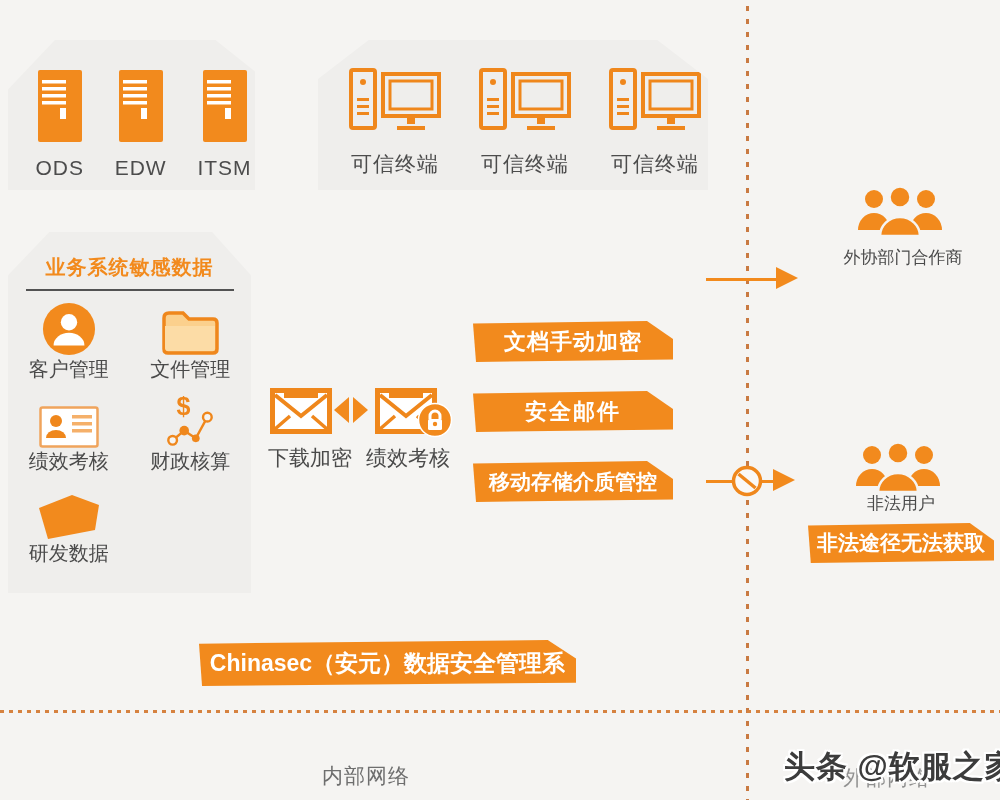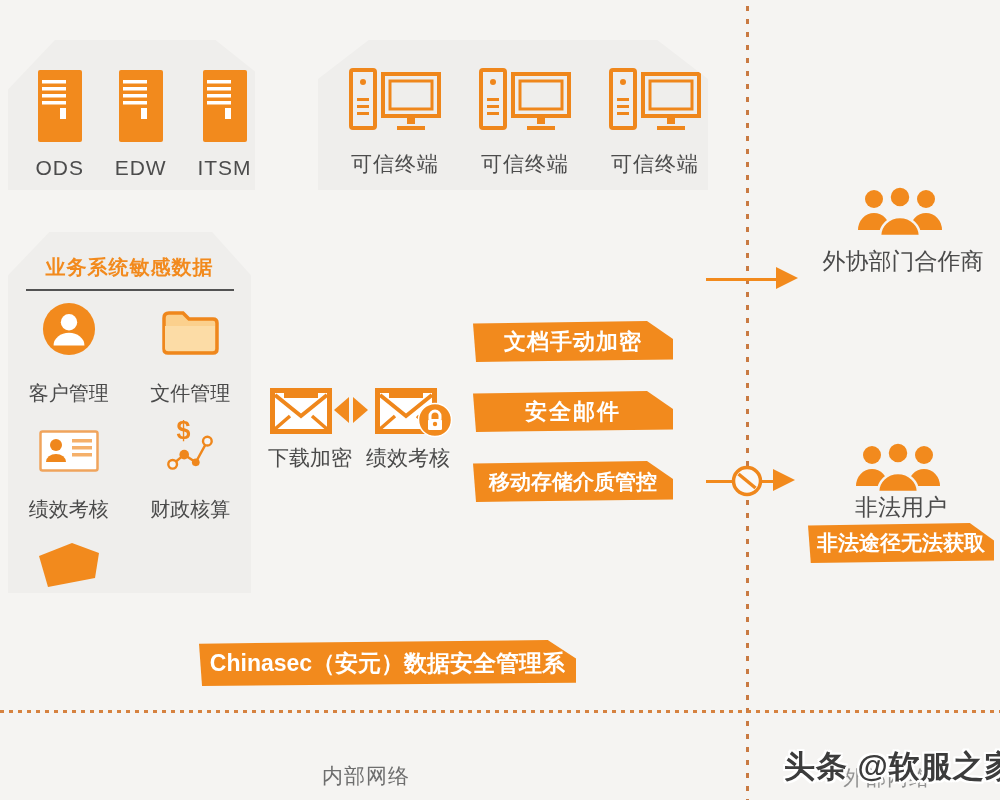--- a/index.html
+++ b/index.html
@@ -25,21 +25,21 @@
 
   .panel.data{left:8px;top:232px;width:243px;height:361px;
     clip-path:polygon(17% 0,84% 0,100% 12%,100% 100%,0 100%,0 12%);}
   .data-title{position:absolute;left:0;top:22px;width:100%;text-align:center;
     color:#f28a1d;font-weight:bold;font-size:20px;letter-spacing:1px;}
   .data-divider{position:absolute;left:18px;top:57px;width:208px;height:2px;background:#525252;}
   .data-grid{position:absolute;left:0;top:70px;width:100%;
     display:grid;grid-template-columns:1fr 1fr;row-gap:11px;}
   .cell{display:flex;flex-direction:column;align-items:center;}
   .cell .ic{height:54px;display:flex;align-items:flex-end;justify-content:center;}
-  .cell .lbl{margin-top:24px;font-size:20px;color:#4a4a4a;}
+  .cell .lbl{margin-top:0;font-size:20px;color:#4a4a4a;}
 
   
   .transfer{position:absolute;left:262px;top:386px;width:200px;height:88px;z-index:2;}
   .transfer .env1{position:absolute;left:8px;top:2px;}
   .transfer .swap{position:absolute;left:72px;top:11px;}
   .transfer .env2{position:absolute;left:113px;top:2px;}
   .transfer .badge{position:absolute;left:155px;top:16px;}
   .transfer .tl{position:absolute;top:58px;font-size:21px;color:#4a4a4a;}
   .transfer .tl.dl{left:2px;width:92px;text-align:center;}
   .transfer .tl.ul{left:96px;width:100px;text-align:center;}
@@ -54,21 +54,21 @@
   .ribbon.illegal{left:808px;top:523px;width:186px;height:40px;line-height:40px;font-size:21px;}
   .ribbon.system{left:199px;top:640px;width:377px;height:46px;line-height:46px;font-size:23px;
     clip-path:polygon(0 8%,92.5% 0,100% 40%,100% 93%,0.8% 100%);}
 
   
   .aline{position:absolute;height:3px;background:#f28a1d;z-index:2;}
   .ahead{position:absolute;width:0;height:0;border-top:11px solid transparent;
     border-bottom:11px solid transparent;border-left:22px solid #f28a1d;z-index:2;}
   .prohib{position:absolute;left:731px;top:465px;z-index:3;}
 
-  .flow-title{position:absolute;font-size:23px;color:#4a4a4a;text-align:center;z-index:2;}
+  .flow-title{position:absolute;font-size:17px;color:#4a4a4a;text-align:center;z-index:2;}
   .people{position:absolute;z-index:2;}
 
   .zone-lbl{position:absolute;font-size:21px;z-index:2;margin-top:28px;}
   .zone-lbl.internal{left:322px;top:734px;color:#6e6e6e;letter-spacing:1px;}
   .zone-lbl.external{left:843px;top:736px;color:#909090;letter-spacing:1px;}
 
   .watermark{position:absolute;left:784px;top:746px;font-size:31px;font-weight:bold;color:#3c3c3c;
     white-space:nowrap;z-index:10;letter-spacing:1px;
     text-shadow:-2px -2px 0 #fff,2px -2px 0 #fff,-2px 2px 0 #fff,2px 2px 0 #fff,-2px 0 0 #fff,2px 0 0 #fff,0 -2px 0 #fff,0 2px 0 #fff;}
 </style>

